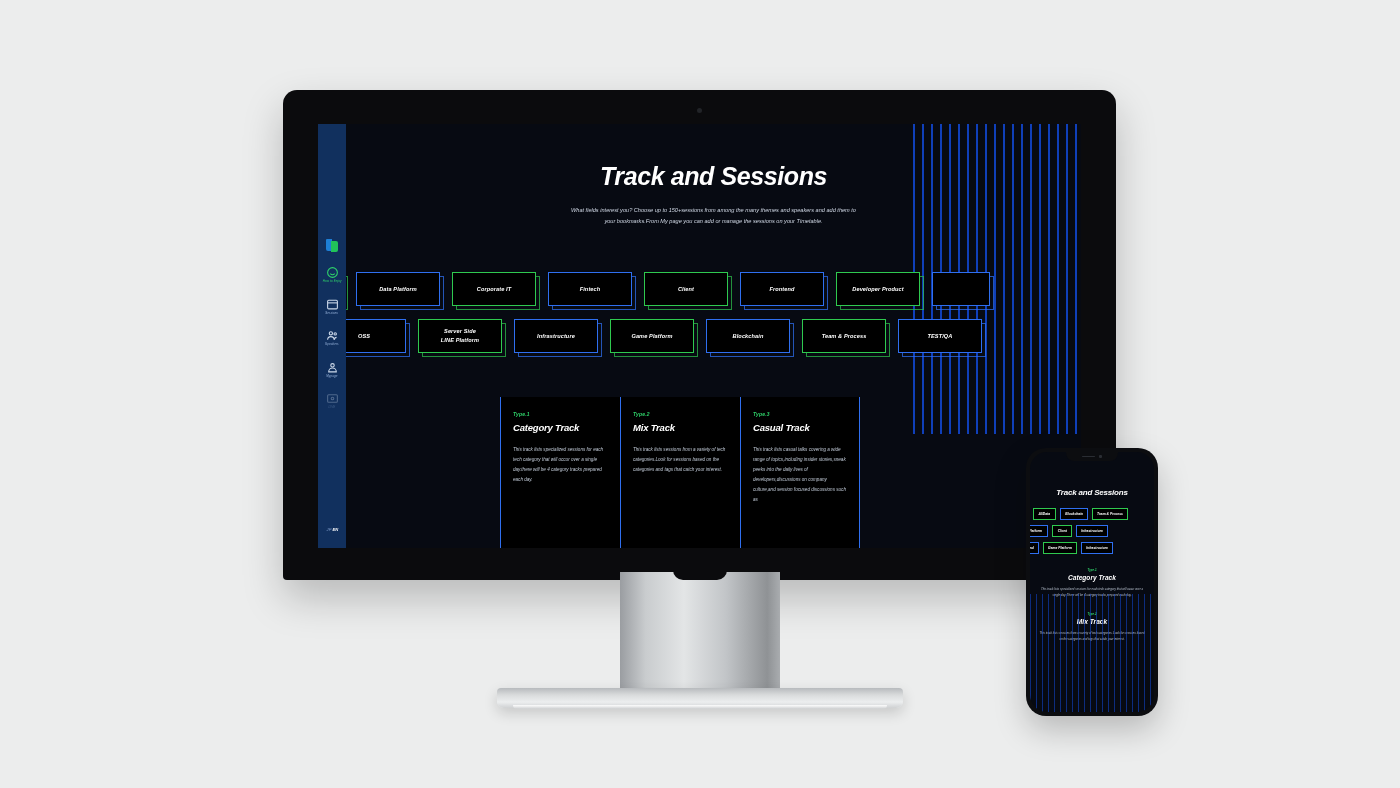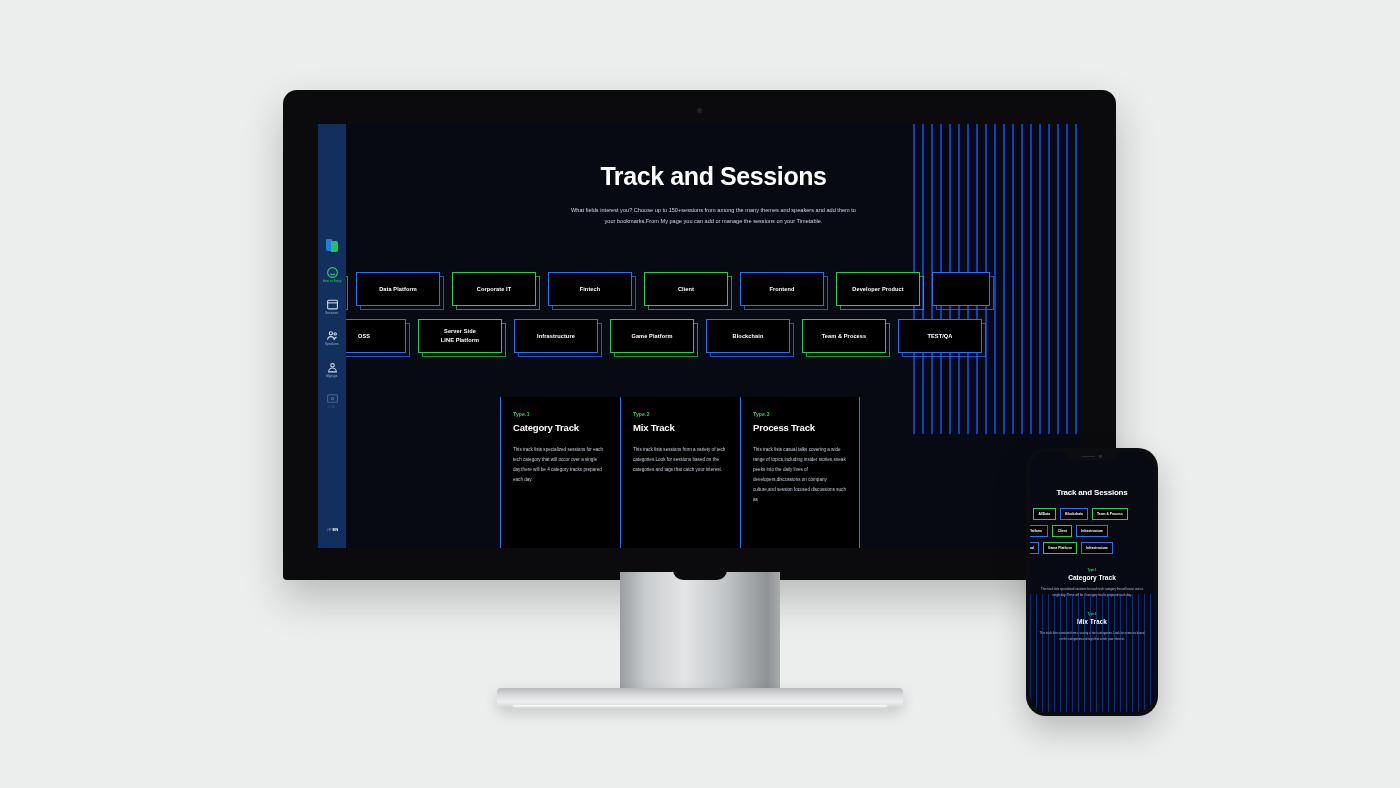--- a/index.html
+++ b/index.html
@@ -2,21 +2,21 @@
 <html><head>
 <meta charset="utf-8">
 <style>
   * { box-sizing: border-box; margin: 0; padding: 0; }
   html, body {
     width: 1400px; height: 788px;
     overflow: hidden;
     background: #eceded;
     font-family: "Liberation Sans", sans-serif;
   }
-  .stage { position: relative; width: 1400px; height: 788px; background: #eceded; }
+  .stage { position: relative; width: 1400px; height: 788px; background: #eceded; font-style: italic; }
 
   
   .monitor { position: absolute; left: 283px; top: 90px; width: 833px; height: 490px; }
   .monitor-bezel {
     position: absolute; inset: 0;
     background: #0b0b0d;
     border-radius: 14px 14px 4px 4px;
     box-shadow: 0 18px 40px rgba(0,0,0,0.22);
   }
   .cam { position: absolute; left: 50%; top: 18px; width: 5px; height: 5px; margin-left: -2.5px;
@@ -309,21 +309,21 @@
               <h3>Category Track</h3>
               <p>This track lists specialized sessions for each tech category that will occur over a single day.there will be 4 category tracks prepared each day.</p>
             </div>
             <div class="card">
               <div class="ttype">Type.2</div>
               <h3>Mix Track</h3>
               <p>This track lists sessions from a variety of tech categories.Look for sessions based on the categories and tags that catch your interest.</p>
             </div>
             <div class="card">
               <div class="ttype">Type.3</div>
-              <h3>Process Track</h3>
+              <h3>Casual Track</h3>
               <p>This track lists casual talks covering a wide range of topics,including insider stories,sneak peeks into the daily lives of developers,discussions on company culture,and session focused discussions such as</p>
             </div>
           </div>
 
       </div>
     </div>
   </div>
 
   <div class="neck"></div>
   <div class="base"></div>

